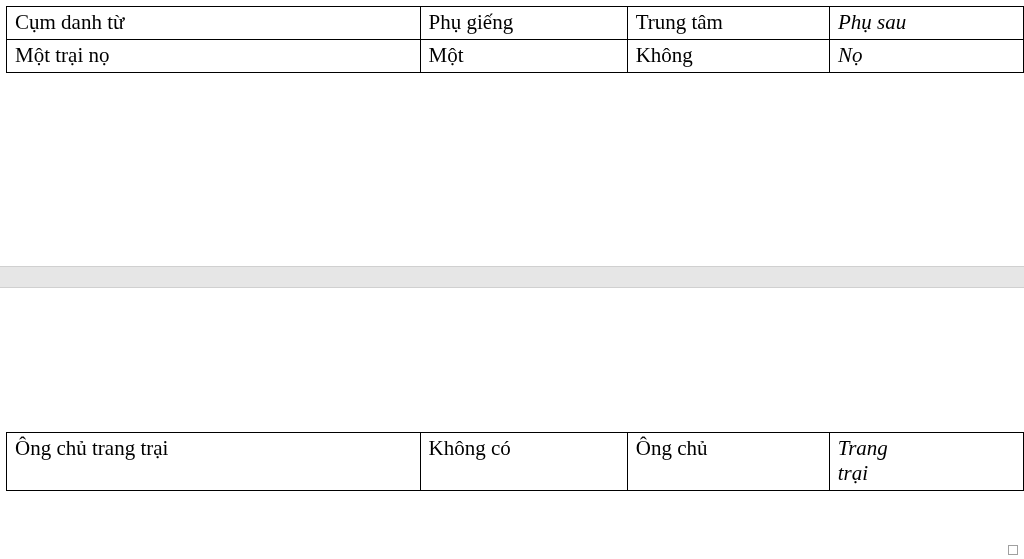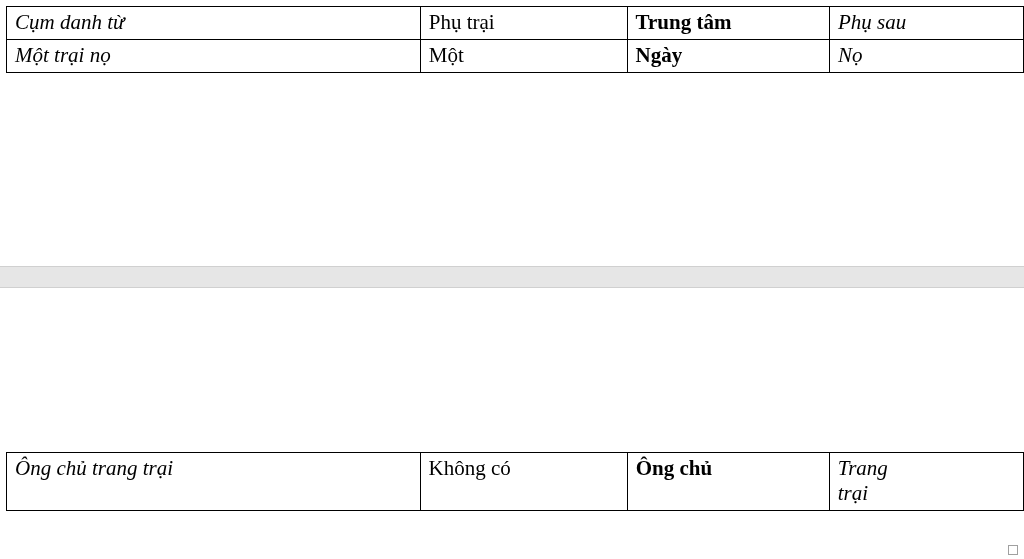--- a/index.html
+++ b/index.html
@@ -40,23 +40,23 @@
     table-layout: fixed;
     font-size: 21px;
     line-height: 1.18;
   }
   table.doc-table td {
     border: 1.5px solid #000000;
     padding: 3px 8px 4px 8px;
     vertical-align: top;
     white-space: pre-line;
   }
-  .col-a { width: 404px; font-style: italic; }
+  .col-a { width: 404px; }
   .col-b { width: 193px; }
-  .col-c { width: 188px; font-weight: bold; }
+  .col-c { width: 188px; }
   .col-d { width: 180px; font-style: italic; }
 
   
   .caret {
     display: inline-block;
     width: 1px;
     height: 22px;
     background: #000;
     vertical-align: -4px;
     margin-left: 1px;
@@ -76,36 +76,36 @@
 </style>
 </head>
 <body>
 
 <div class="page">
 
   <table class="doc-table" style="left:6px; top:6px;">
     <tbody>
         <tr>
       <td class="col-a">Cụm danh từ</td>
-      <td class="col-b">Phụ trại</td>
+      <td class="col-b">Phụ giếng</td>
       <td class="col-c">Trung tâm</td>
       <td class="col-d">Phụ sau</td>
     </tr>
     <tr>
       <td class="col-a">Một trại nọ</td>
       <td class="col-b">Một</td>
-      <td class="col-c">Ngày</td>
+      <td class="col-c">Không</td>
       <td class="col-d">Nọ</td>
     </tr>
   </tbody>
     </table>
 
   <div class="page-gap" style="top:266px;"></div>
 
-  <table class="doc-table" style="left:6px; top:452px;">
+  <table class="doc-table" style="left:6px; top:432px;">
     <tbody>
         <tr>
       <td class="col-a">Ông chủ trang trại</td>
       <td class="col-b">Không có</td>
       <td class="col-c">Ông chủ</td>
       <td class="col-d">Trang
 trại</td>
     </tr>
   </tbody>
     </table>

